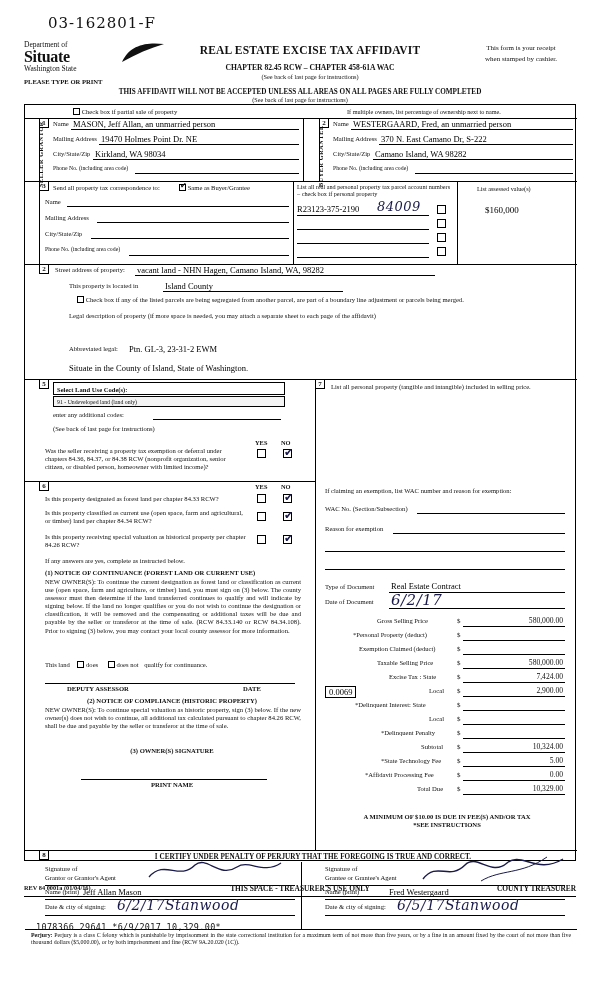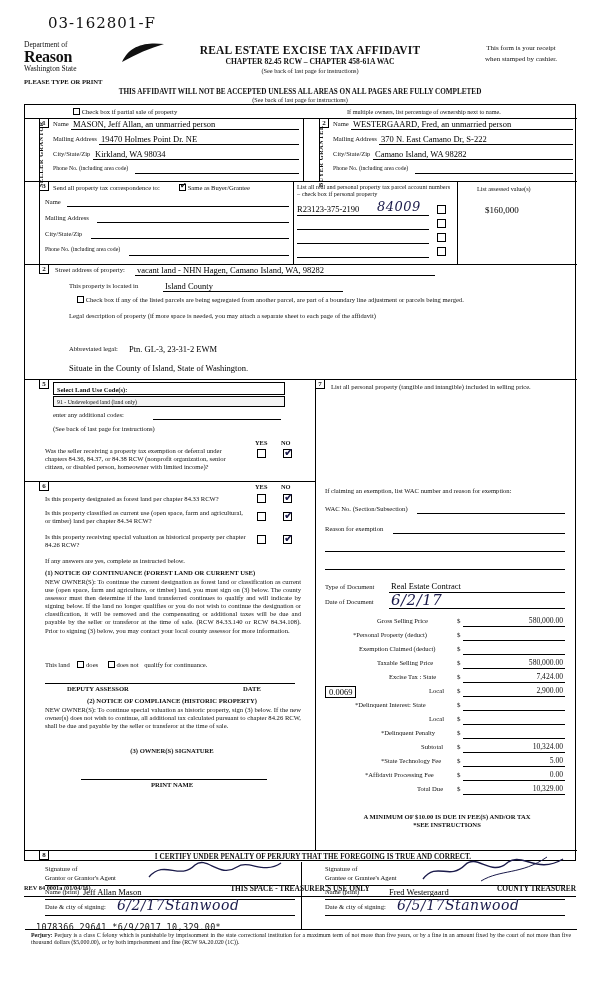--- a/index.html
+++ b/index.html
@@ -32,21 +32,21 @@
 
   
   .logo-wrap { position:absolute; left:24px; top:40px; width:150px; }
   .logo-top { font-size:7.5px; }
   .logo-rev { font-size:16px; font-weight:bold; letter-spacing:-0.3px; line-height:15px; }
   .logo-sub { font-size:7.5px; }
   .logo-swoosh { position:absolute; left:120px; top:42px; width:46px; height:22px; }
 
   .title-block { position:absolute; left:175px; top:44px; width:270px; text-align:center; }
   .t1 { font-size:11.5px; font-weight:bold; letter-spacing:0.2px; }
-  .t2 { font-size:7.6px; font-weight:bold; margin-top:1px; }
+  .t2 { font-size:7.6px; font-weight:bold; margin-top:7px; }
   .t3 { font-size:6.3px; margin-top:1px; }
 
   .receipt { position:absolute; left:455px; top:44px; width:132px; text-align:center; font-size:7px; }
   .receipt .r1 { }
   .receipt .r2 { margin-top:3px; }
 
   .typeprint { position:absolute; left:24px; top:78px; font-size:6.6px; font-weight:bold; }
   .warn { position:absolute; left:24px; top:88px; width:552px; text-align:center; font-size:7.2px; font-weight:bold; }
   .warn2 { position:absolute; left:24px; top:96px; width:552px; text-align:center; font-size:6.2px; }
 
@@ -93,21 +93,21 @@
 </style>
 </head>
 <body>
 
 <div class="page">
 
   <div class="hw-top">03-162801-F</div>
 
   <div class="logo-wrap">
     <div class="logo-top">Department of</div>
-    <div class="logo-rev">Reason</div>
+    <div class="logo-rev">Situate</div>
     <div class="logo-sub">Washington State</div>
   </div>
   <svg class="logo-swoosh" viewBox="0 0 46 22">
     <path d="M2,20 C10,2 28,0 44,2 C30,6 16,12 2,20 Z" fill="#111"></path>
   </svg>
 
   <div class="title-block">
     <div class="t1">REAL ESTATE EXCISE TAX AFFIDAVIT</div>
     <div class="t2">CHAPTER 82.45 RCW – CHAPTER 458-61A WAC</div>
     <div class="t3">(See back of last page for instructions)</div>

